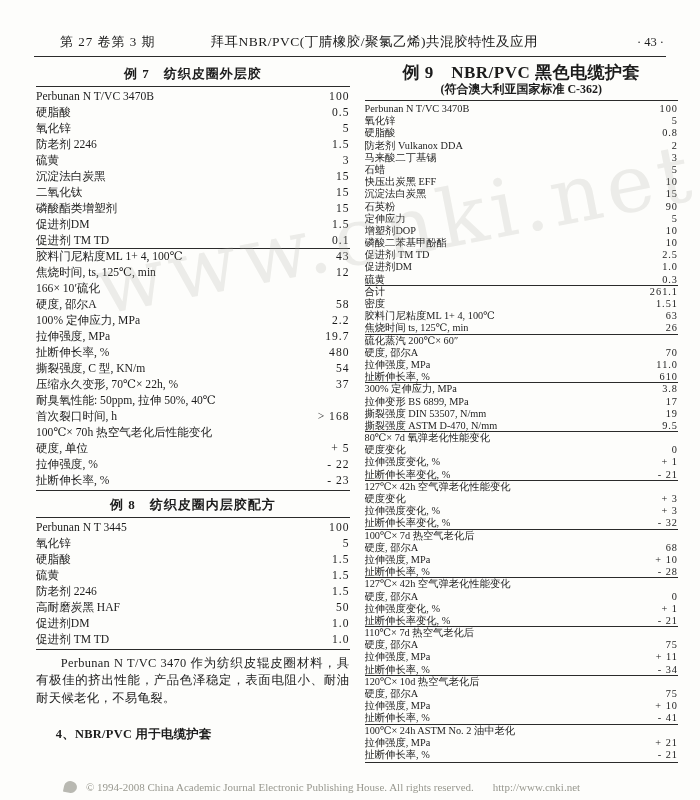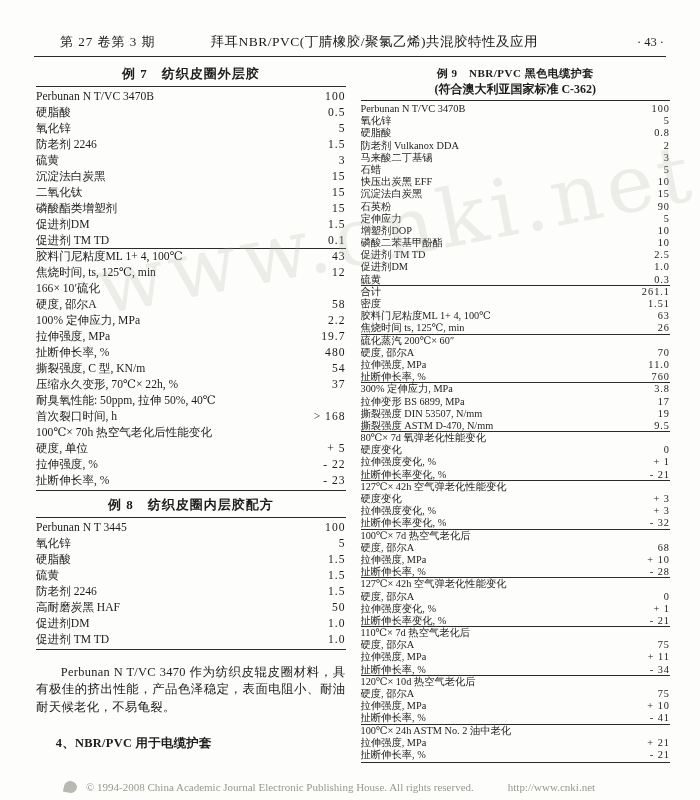--- a/index.html
+++ b/index.html
@@ -25,55 +25,55 @@
   
   .pg-header {
     display:flex; align-items:baseline; gap:14px;
     padding:33px 36px 0 60px; font-size:13px;
   }
   .pg-header .issue { white-space:nowrap; letter-spacing:1px; }
   .pg-header .ptitle { flex:1; text-align:center; font-size:13.5px; letter-spacing:0.5px; white-space:nowrap; }
   .pg-header .pno { white-space:nowrap; font-size:12.5px;margin-left:44px; }
   .header-rule { margin:5px 34px 0 34px; border-top:1.6px solid #2b2b2b; }
   
-  .cols { display:flex; gap:15px; padding:3px 30px 0 36px; }
+  .cols { display:flex; gap:15px; padding:3px 22px 0 36px; }
   .col { flex:1; min-width:0; }
   .tbl-title {
     text-align:center; font-weight:bold; font-size:13px;
     padding:5px 0 3px 0; letter-spacing:1px; white-space:nowrap;
   }
   .t9t { padding:5px 0 3px 0; text-align:center; font-weight:bold; line-height:16px; }
-  .t9t .l1 { font-size:11px; letter-spacing:0.5px; white-space:nowrap; }
+  .t9t .l1 { font-size:17px; letter-spacing:0.5px; white-space:nowrap; }
   .t9t .sub { font-size:12px; white-space:nowrap; }
   .tbl { border-top:1.3px solid #2b2b2b; border-bottom:1.3px solid #2b2b2b; padding:2px 0 1px 0; }
   .trow { display:flex; justify-content:space-between; align-items:baseline; }
   .left .trow  { height:16px;   line-height:16px;   font-size:11.6px; }
   .right .trow { height:12.2px; line-height:12.2px; font-size:10.3px; }
   .trow.rule { border-bottom:1.2px solid #2b2b2b; }
   .trow .lbl { white-space:nowrap; overflow:hidden; }
   .trow .val { white-space:nowrap; padding-left:8px; letter-spacing:1px; }
   
   .para {
     margin:0; font-size:12.4px; line-height:17.3px;
     text-align:justify; text-indent:2em; letter-spacing:0.3px;
   }
-  .para.first { margin-top:14px; }
+  .para.first { margin-top:5px; }
   .para.sect { font-weight:bold; text-indent:1.6em;margin-top:19px; }
   
   .pg-footer {
     position:absolute; left:44px; right:16px; bottom:7px;
     display:flex; align-items:center; gap:9px;
     color:#98988f; font-size:11px; white-space:nowrap;padding-left:20px;
   }
   .cnki-logo {
     width:13px; height:12px; flex:0 0 auto;
     background:#b9b9b2; border-radius:60% 60% 60% 8%;
     transform:rotate(12deg);
   }
-  .pg-footer .url { margin-left:25px; }
+  .pg-footer .url { margin-left:10px; }
 </style>
 </head>
 <body>
 
 <div class="page">
 
   <div class="watermark">www.cnki.net</div>
 
   <div class="pg-header">
     <span class="issue">第 27 卷第 3 期</span>
@@ -318,21 +318,21 @@
           <div class="trow">
             <span class="lbl">硬度, 邵尔A</span>
             <span class="val">70</span>
           </div>
           <div class="trow">
             <span class="lbl">拉伸强度, MPa</span>
             <span class="val">11.0</span>
           </div>
           <div class="trow rule">
             <span class="lbl">扯断伸长率, %</span>
-            <span class="val">760</span>
+            <span class="val">610</span>
           </div>
           <div class="trow">
             <span class="lbl">300% 定伸应力, MPa</span>
             <span class="val">3.8</span>
           </div>
           <div class="trow">
             <span class="lbl">拉伸变形 BS 6899, MPa</span>
             <span class="val">17</span>
           </div>
           <div class="trow">

